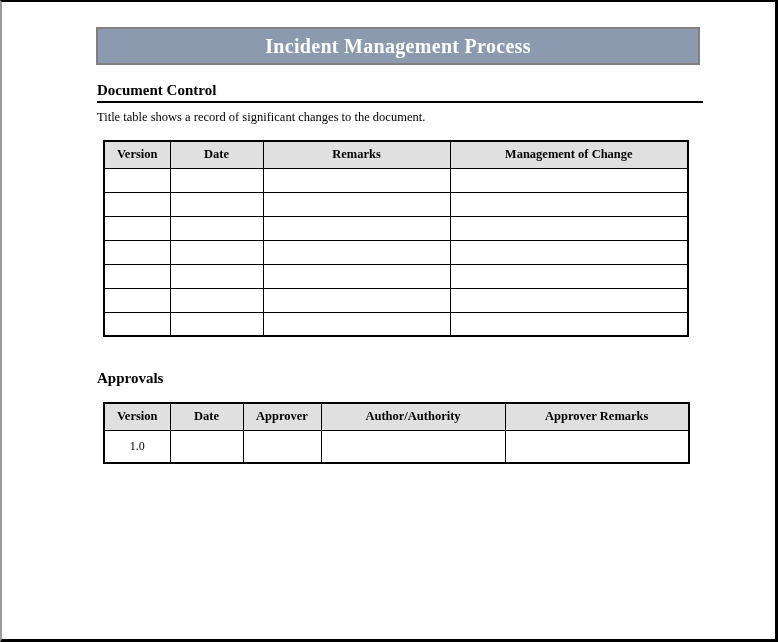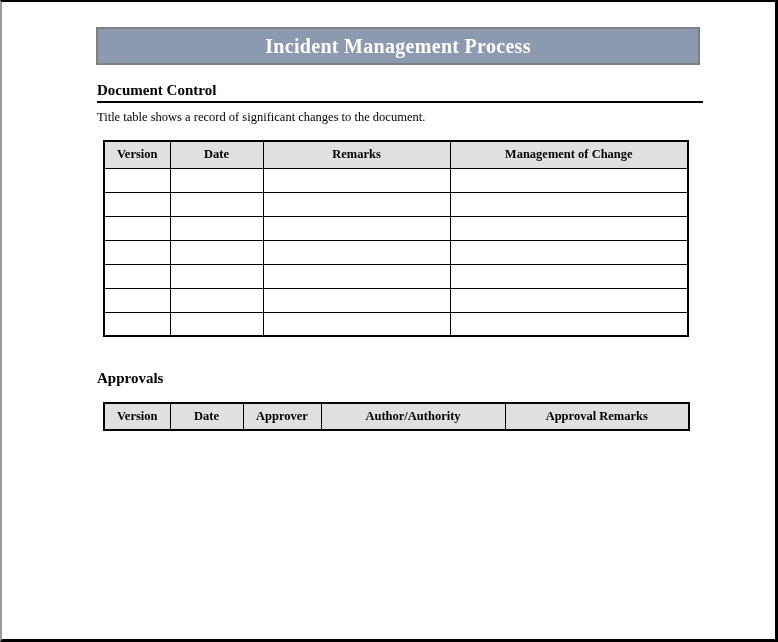--- a/index.html
+++ b/index.html
@@ -169,20 +169,27 @@
       <col style="width:78px">
       <col style="width:184px">
       <col style="width:184px">
     </colgroup>
   <thead>
         <tr>
           <th>Version</th>
           <th>Date</th>
           <th>Approver</th>
           <th>Author/Authority</th>
-          <th>Approval Remarks</th>
+          <th>Approver Remarks</th>
         </tr>
       </thead>
       <tbody>
+        <tr>
+          <td>1.0</td>
+          <td></td>
+          <td></td>
+          <td></td>
+          <td></td>
+        </tr>
       </tbody>
     </table>
 
 </div>
 
 </body></html>

